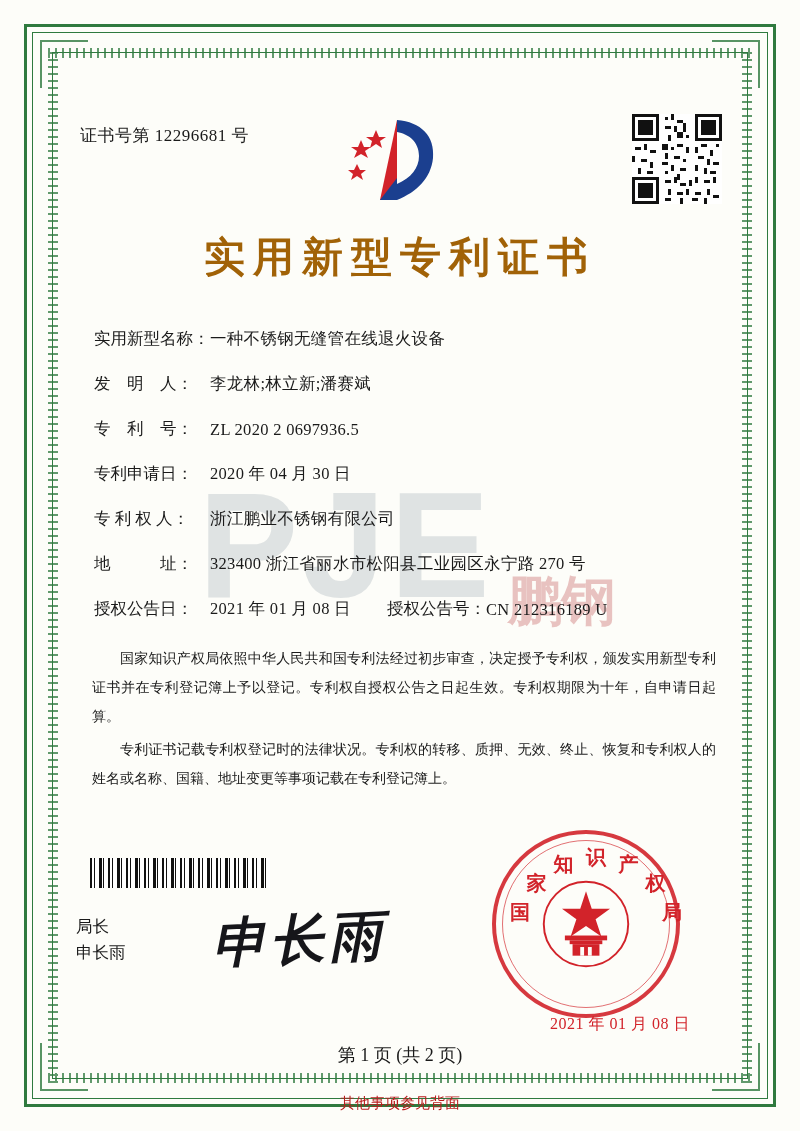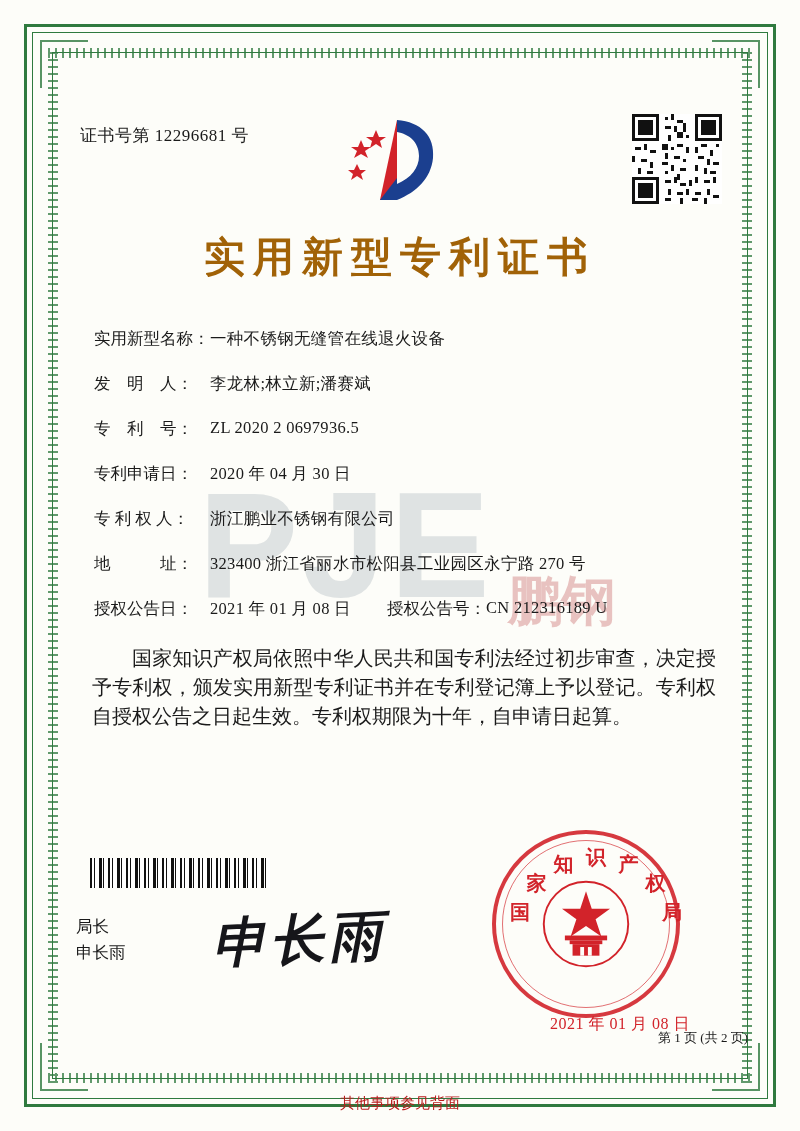--- a/index.html
+++ b/index.html
@@ -140,40 +140,40 @@
 
   .fields {
     position: absolute;
     top: 276px;
     left: 42px;
     right: 30px;
     font-size: 16.5px;
   }
   .field-row {
     display: flex;
-    align-items: flex-start;
+    align-items: flex-end;
     margin-bottom: 23px;
     white-space: nowrap;
   }
   .field-label {
     width: 116px;
     flex: 0 0 116px;
     letter-spacing: 0;
   }
   .field-value { letter-spacing: .3px; }
   .field-row.dual .field-second-label {
     margin-left: 36px;
   }
 
   .paragraphs {
     position: absolute;
     top: 592px;
     left: 40px;
     right: 32px;
-    font-size: 20px;
+    font-size: 14px;
     line-height: 29px;
     text-align: justify;
   }
   .paragraphs p {
     margin: 0 0 4px 0;
     text-indent: 2em;
   }
 
   
   .barcode {
@@ -255,23 +255,23 @@
     right: 58px;
     top: 962px;
     font-size: 16px;
     color: #d2232a;
     letter-spacing: .5px;
   }
 
   .page-no {
     position: absolute;
     left: 0; right: 0;
-    bottom: 32px;
-    text-align: right;
-    font-size: 13px;
+    bottom: 12px;
+    text-align: center;
+    font-size: 18px;
   }
   .footer-note {
     position: absolute;
     left: 0; right: 0;
     bottom: 18px;
     text-align: center;
     font-size: 15px;
     color: #b91c1c;
   }
 </style>
@@ -412,20 +412,21 @@
       <div class="field-row dual">
         <span class="field-label">授权公告日：</span>
         <span class="field-value">2021 年 01 月 08 日</span>
         <span class="field-second-label">授权公告号：</span>
         <span class="field-value">CN 212316189 U</span>
       </div>
     </div>
 
     <div class="paragraphs">
       <p>国家知识产权局依照中华人民共和国专利法经过初步审查，决定授予专利权，颁发实用新型专利证书并在专利登记簿上予以登记。专利权自授权公告之日起生效。专利权期限为十年，自申请日起算。</p>
+      <p>专利证书记载专利权登记时的法律状况。专利权的转移、质押、无效、终止、恢复和专利权人的姓名或名称、国籍、地址变更等事项记载在专利登记簿上。</p>
     </div>
 
     <div class="barcode"></div>
 
     <div class="signatory">
       <div>局长</div>
       <div>申长雨</div>
     </div>
 
     <div class="signature">申长雨</div>

